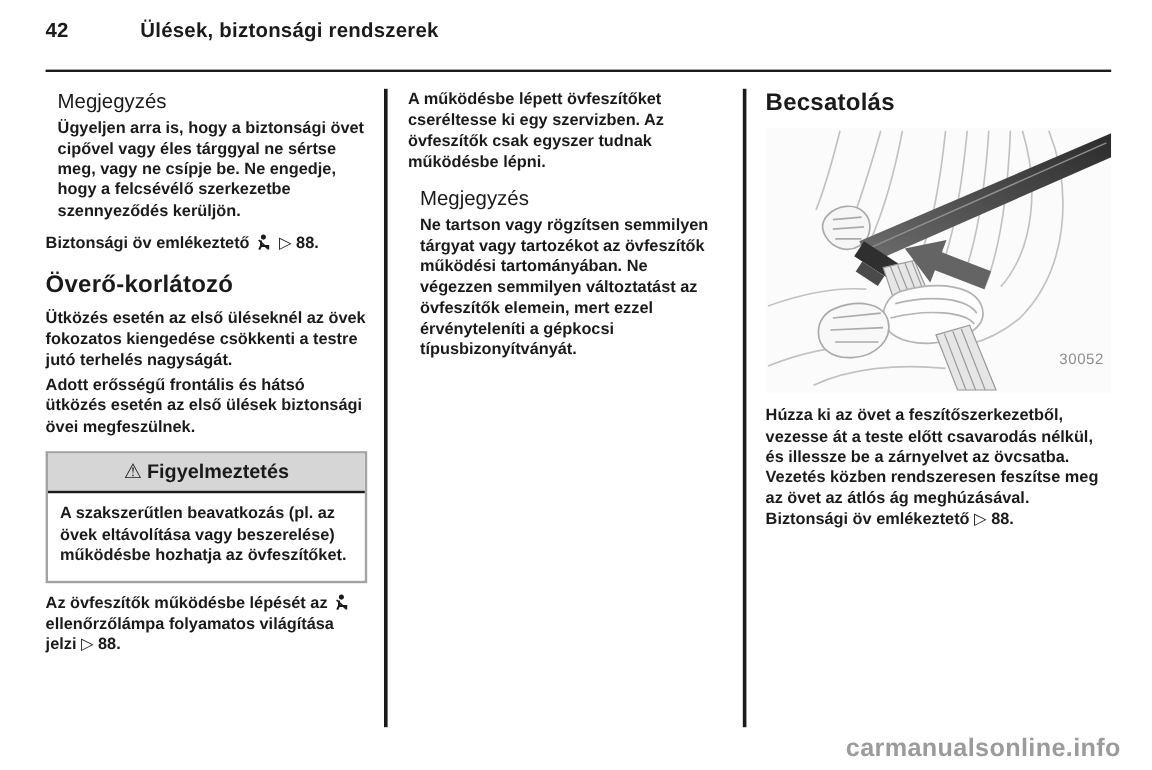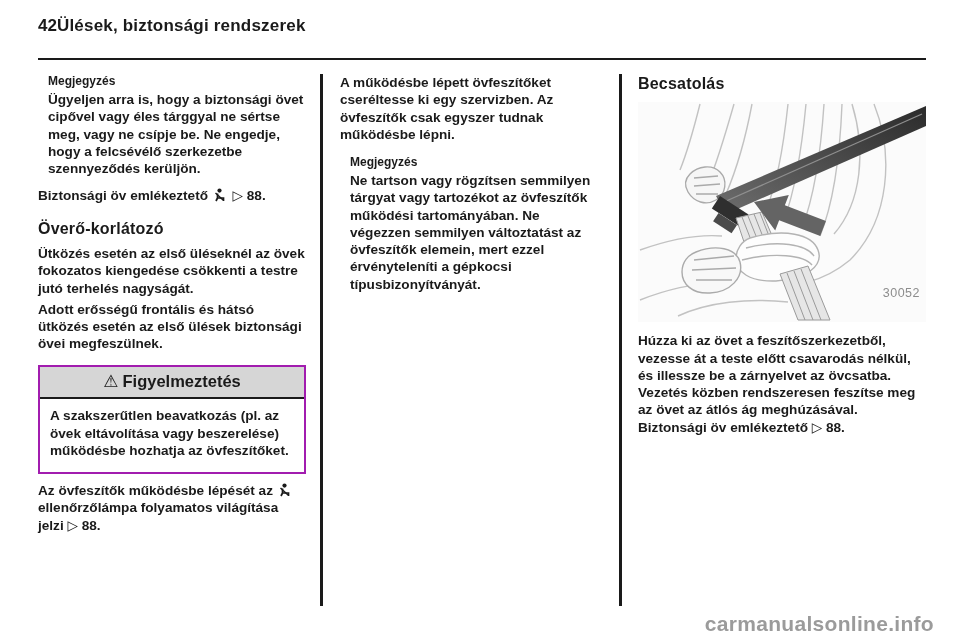--- a/index.html
+++ b/index.html
@@ -5,40 +5,40 @@
   html,body{margin:0;padding:0;}
   body{
     width:960px;height:642px;position:relative;background:#ffffff;
     font-family:"Liberation Sans","DejaVu Sans",sans-serif;
     color:#1a1a1a;overflow:hidden;
     -webkit-font-smoothing:antialiased;
   }
   
   .header{position:absolute;top:16px;left:38px;right:35px;display:flex;align-items:baseline;}
   .page-num{font-size:17px;font-weight:700;text-align:center;}
-  .section-title{font-size:17px;font-weight:700;letter-spacing:0.2px;}
+  .section-title{font-size:17px;font-weight:700;margin-left:60px;letter-spacing:0.2px;}
   .header-rule{position:absolute;top:58px;left:38px;width:888px;height:2px;background:#1a1a1a;}
   
   .col{position:absolute;top:74px;font-size:13.6px;line-height:1.27;font-weight:600;}
   .col1{left:38px;width:268px;}
   .col2{left:340px;width:262px;}
   .col3{left:638px;width:288px;}
   .vdiv{position:absolute;top:74px;width:3px;height:532px;background:#1a1a1a;}
   .vdiv1{left:320px;}
   .vdiv2{left:619px;}
   p{margin:0 0 4px 0;}
   .note-block{padding-left:10px;margin-bottom:10px;}
-  .note-heading{font-size:12px;font-weight:700;margin:0 0 2px 0;}
-  .h2{font-size:16px;font-weight:700;margin:14px 0 6px 0;letter-spacing:0.2px;}
+  .note-heading{font-size:17px;font-weight:400;margin:0 0 2px 0;}
+  .h2{font-size:20px;font-weight:700;margin:14px 0 6px 0;letter-spacing:0.2px;}
   .h1{font-size:21px;font-weight:700;line-height:1.15;margin:0 0 18px 0;letter-spacing:0.2px;}
   .ref-line{margin-top:9px;}
   .ref{white-space:nowrap;}
   .inline-icon{display:inline-block;vertical-align:-2px;margin:0 2px;}
   
-  .warning-box{border:2px solid #a21caf;margin:12px 0 8px 0;background:#ffffff;}
+  .warning-box{border:2px solid #a3a3a3;margin:12px 0 8px 0;background:#ffffff;}
   .warning-header{
     background:#d6d6d6;border-bottom:2px solid #1a1a1a;
     text-align:center;padding:4px 0 5px 0;
     font-size:16.5px;font-weight:700;
   }
   .warning-tri{font-weight:700;margin-right:4px;font-size:17px;}
   .warning-body{padding:8px 10px 12px 10px;font-size:13.6px;line-height:1.3;}
   
   .figure{position:relative;width:288px;height:220px;background:#fbfbfb;margin:0 0 10px 0;}
   .figure-label{

